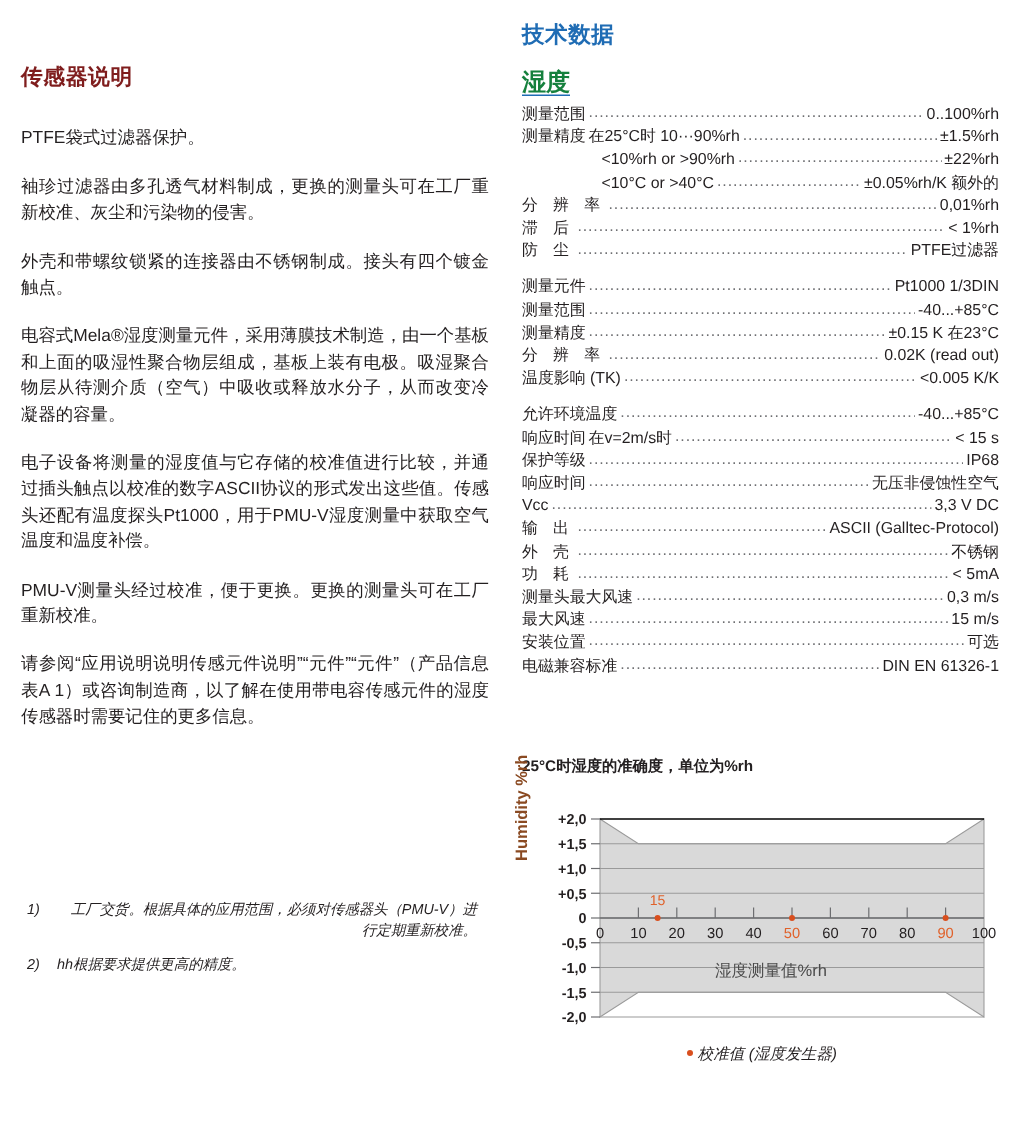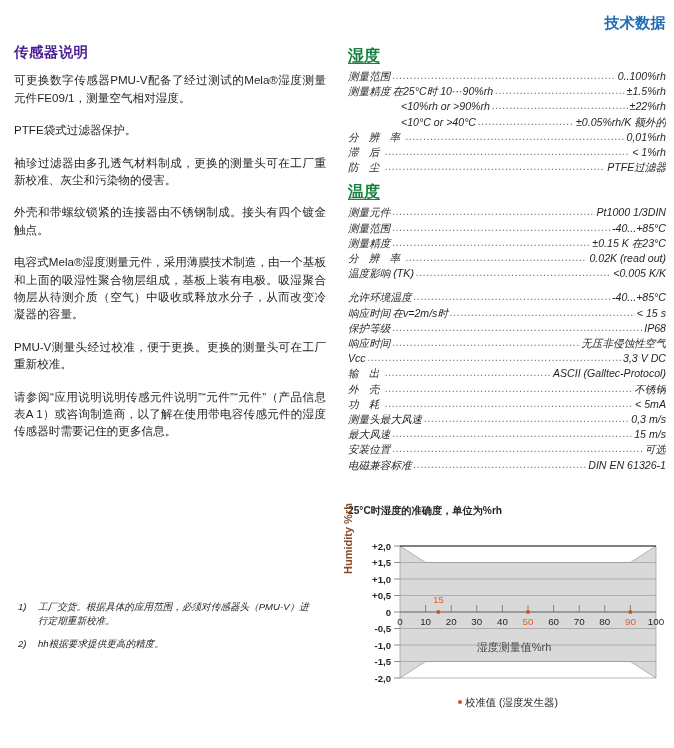--- a/index.html
+++ b/index.html
@@ -21,25 +21,25 @@
     height: 748px;
   }
   
   .col-left {
     position: absolute;
     left: 14px;
     top: 44px;
     width: 312px;
   }
   .h1-blue {
-    color: #4c1d95;
+    color: #7f1d1d;
     font-size: 14.5px;
     font-weight: bold;
     letter-spacing: .4px;
-    margin: 0 0 10px 0;
+    margin: 0 0 22px 0;
     line-height: 1.2;
   }
   .para {
     font-size: 11.6px;
     line-height: 17.4px;
     margin: 0 0 15px 0;
     text-align: justify;
     color: #231f20;
   }
   .footnotes {
@@ -53,36 +53,35 @@
     font-size: 9.6px;
     line-height: 14px;
     margin-bottom: 9px;
   }
   .fn-num {
     width: 20px;
     flex: 0 0 20px;
     font-style: italic;
   }
   .fn-txt { flex: 1 1 auto; font-style: italic; }
-  .fn-txt.ital { font-style: italic; }
+  .fn-txt.ital { font-style: italic; text-align: right; }
 
   
   .col-right {
     position: absolute;
     left: 348px;
     top: 14px;
     width: 318px;
   }
   .h1-tech {
     color: #1f6cb4;
     font-size: 15px;
     font-weight: bold;
     letter-spacing: .4px;
     margin: 0 0 14px 0;
-    text-align: right;
   }
   .h2-sec {
     color: #15803d;
     font-size: 16px;
     font-weight: bold;
     margin: 0 0 1px 0;
     display: inline-block;
     border-bottom: 1.6px solid #1f6cb4;
     padding-bottom: 0px;
     line-height: 14px;
@@ -90,21 +89,20 @@
   .sec-block { margin-bottom: 9px; }
   .sec-rows { margin-top: 3px; }
 
   .row {
     display: flex;
     align-items: flex-end;
     font-size: 10.6px;
     line-height: 14.2px;
     white-space: nowrap;
     overflow: hidden;
-    font-style: italic;
   }
   .row .lbl { flex: 0 0 auto; }
   .row .lbl2 { flex: 0 0 auto; padding-left: 2px; }
   .row .dots {
     flex: 1 1 auto;
     overflow: hidden;
     white-space: nowrap;
     color: #6d6e71;
     font-size: 10.6px;
     letter-spacing: .6px;
@@ -141,20 +139,21 @@
     font-size: 11px;
     font-weight: bold;
     color: #8a4a22;
     white-space: nowrap;
   }
   .legend {
     margin-top: 8px;
     text-align: center;
     font-size: 10.4px;
     color: #231f20;
+    font-style: italic;
   }
   .legend .dot {
     display: inline-block;
     width: 4px; height: 4px;
     background: #d94f1e;
     border-radius: 50%;
     vertical-align: middle;
     margin-right: 3px;
     position: relative;
     top: -1px;
@@ -162,25 +161,25 @@
   svg { display: block; }
 </style>
 </head>
 <body>
 
 <div class="page">
 
   <div class="col-left">
     <div class="h1-blue">传感器说明</div>
     <div id="left-paras">
-        <div class="para">可更换数字传感器PMU-V配备了经过测试的Mela®湿度测量元件FE09/1，测量空气相对湿度。</div>
         <div class="para">PTFE袋式过滤器保护。</div>
         <div class="para">袖珍过滤器由多孔透气材料制成，更换的测量头可在工厂重新校准、灰尘和污染物的侵害。</div>
         <div class="para">外壳和带螺纹锁紧的连接器由不锈钢制成。接头有四个镀金触点。</div>
         <div class="para">电容式Mela®湿度测量元件，采用薄膜技术制造，由一个基板和上面的吸湿性聚合物层组成，基板上装有电极。吸湿聚合物层从待测介质（空气）中吸收或释放水分子，从而改变冷凝器的容量。</div>
+        <div class="para">电子设备将测量的湿度值与它存储的校准值进行比较，并通过插头触点以校准的数字ASCII协议的形式发出这些值。传感头还配有温度探头Pt1000，用于PMU-V湿度测量中获取空气温度和温度补偿。</div>
         <div class="para">PMU-V测量头经过校准，便于更换。更换的测量头可在工厂重新校准。</div>
         <div class="para">请参阅“应用说明说明传感元件说明”“元件”“元件”（产品信息表A 1）或咨询制造商，以了解在使用带电容传感元件的湿度传感器时需要记住的更多信息。</div>
       </div>
   </div>
 
   <div class="footnotes">
     <div id="footnote-list">
         <div class="fn-row">
           <div class="fn-num">1)</div>
           <div class="fn-txt ital">工厂交货。根据具体的应用范围，必须对传感器头（PMU-V）进行定期重新校准。</div>
@@ -230,21 +229,20 @@
               <span class="val">&lt; 1%rh</span>
             </div>
             <div class="row">
               <span class="lbl spaced">防 尘</span>
               <span class="dots">........................................................................................................................</span>
               <span class="val">PTFE过滤器</span>
             </div>
           </div>
         </div>
         <div class="sec-block">
-          <div><div class="h2-sec">温度</div></div>
           <div class="sec-rows">
             <div class="row">
               <span class="lbl">测量元件</span>
               <span class="dots">........................................................................................................................</span>
               <span class="val">Pt1000 1/3DIN</span>
             </div>
             <div class="row">
               <span class="lbl">测量范围</span>
               <span class="dots">........................................................................................................................</span>
               <span class="val">-40...+85°C</span>

